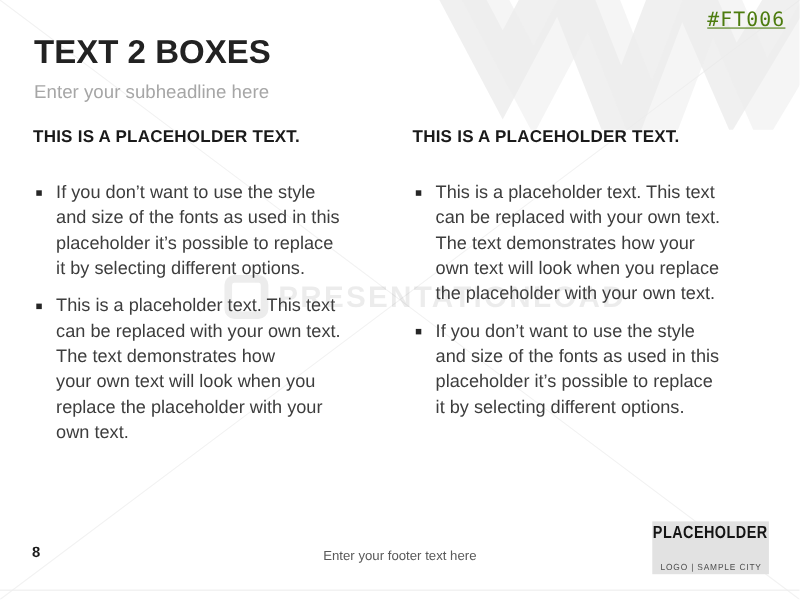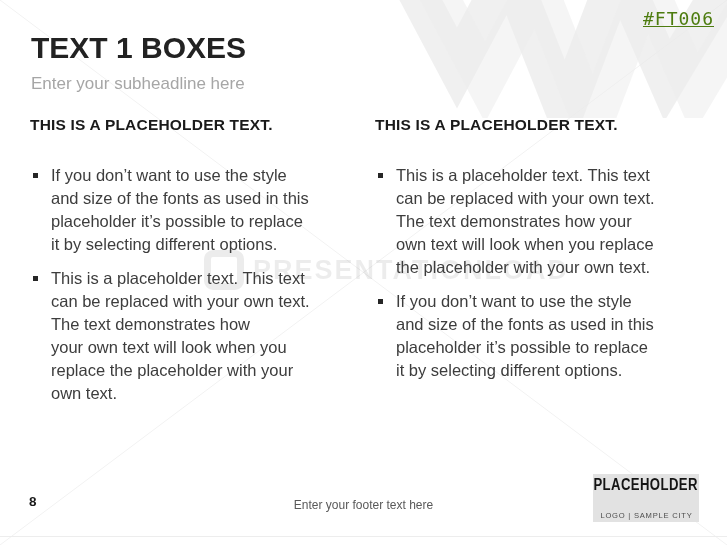--- a/index.html
+++ b/index.html
@@ -96,21 +96,21 @@
   <polyline points="36,-16 88,82 140,-16 196,126 250,-16 298,94 372,-30" fill="none" stroke="#ededed" stroke-opacity="0.55" stroke-width="38" stroke-linejoin="miter" stroke-miterlimit="12"></polyline>
 </svg>
 
 <div class="code-tag">#FT006</div>
 
 <div class="watermark-center">
   <div class="watermark-icon"></div>
   <span class="watermark-text">PRESENTATIONLOAD</span>
 </div>
 
-<div class="slide-title">TEXT 1 BOXES</div>
+<div class="slide-title">TEXT 2 BOXES</div>
 <div class="subheadline">Enter your subheadline here</div>
 
 <div class="text-col left">
   <h3 class="col-heading">THIS IS A PLACEHOLDER TEXT.</h3>
   <ul class="bullet-list">
     <li>
       <span class="bullet-square"></span>
       <span class="li-text">If you don’t want to use the style
 and size of the fonts as used in this
 placeholder it’s possible to replace

